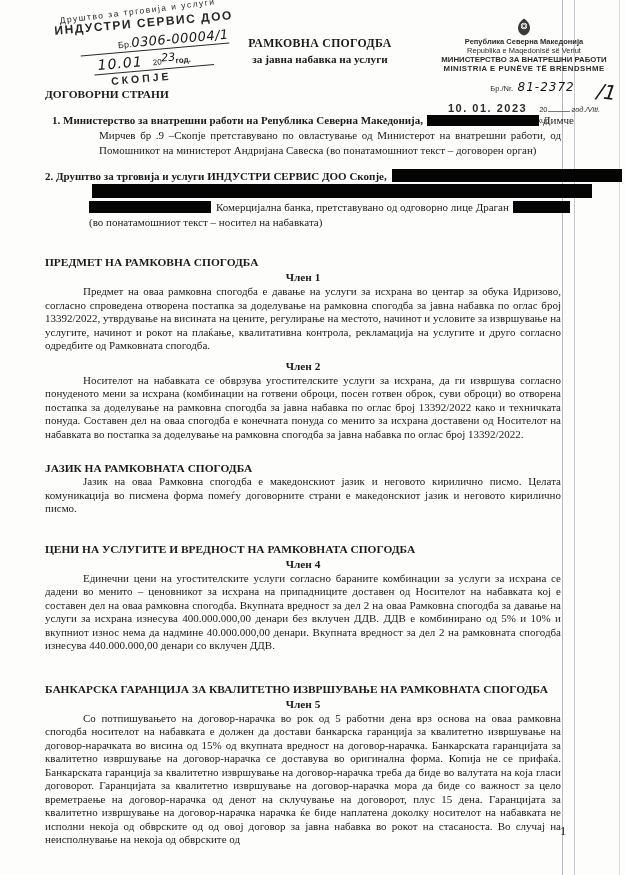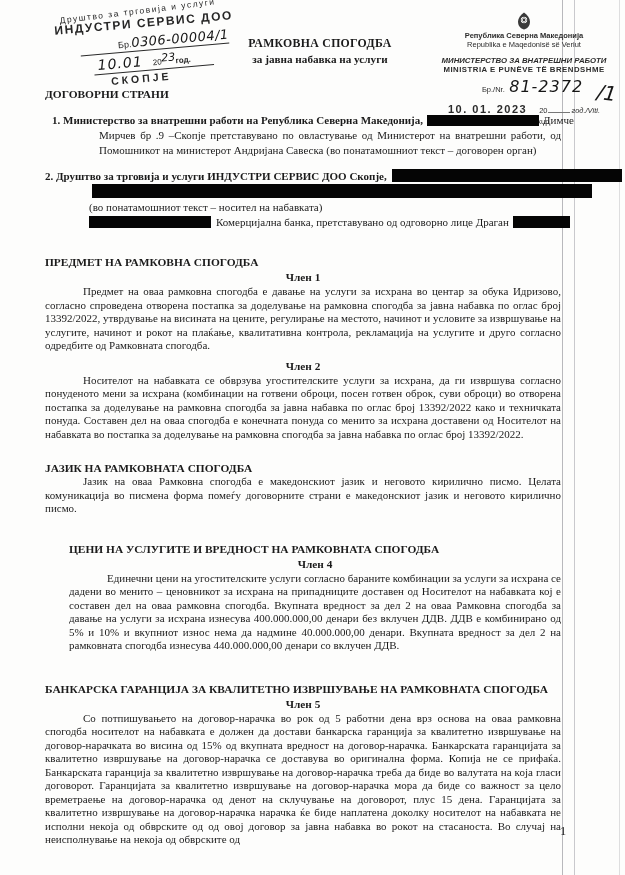--- a/index.html
+++ b/index.html
@@ -29,32 +29,32 @@
   .sl-num { font-size:13px; letter-spacing:0.5px; }
   .sl-l4 { display:block; margin-top:1px; margin-left:42px; width:120px; border-bottom:1.5px solid #2a2a2a; white-space:nowrap; padding-left:4px; }
   .sl-date { font-size:14px; letter-spacing:1px; }
   .sl-year-print { font-size:8px; margin-left:10px; }
   .sl-year { font-size:11px; position:relative; top:-3px; }
   .sl-god { font-size:8px; font-weight:bold; }
   .sl-l5 { font-size:10.5px; font-weight:bold; letter-spacing:3px; margin-top:1px; padding-left:58px; }
 
   
   .stamp-right {
-    position:absolute; left:428px; top:12px; width:192px;
+    position:absolute; left:428px; top:18px; width:192px;
     font-family:"Liberation Sans", sans-serif; color:#2c2c2c;
     text-align:center; line-height:1.15;
   }
   .sr-emblem { display:block; margin:0 auto 2px auto; }
   .sr-l1 { font-size:7.5px; font-weight:bold; white-space:nowrap; }
   .sr-l2 { font-size:7.5px; white-space:nowrap; }
-  .sr-l3 { font-size:7.8px; font-weight:bold; white-space:nowrap; margin-top:8px;font-style:italic; }
+  .sr-l3 { font-size:7.8px; font-weight:bold; white-space:nowrap; margin-top:1px; }
   .sr-l4 { font-size:7.8px; font-weight:bold; white-space:nowrap; letter-spacing:0.5px; }
   .sr-num-row { margin-top:3px; white-space:nowrap; position:relative; text-align:center; }
   .sr-br { font-size:7.5px;margin-left:17px; }
-  .sr-num { font-size:16px; letter-spacing:1px; }
+  .sr-num { font-size:12px; letter-spacing:1px; }
   .sr-slash { position:absolute; right:4px; top:4px; font-size:20px; transform:rotate(8deg); }
   .sr-date-row { margin-top:2px; white-space:nowrap; }
   .sr-date { font-size:11px; font-weight:bold; letter-spacing:1.5px; border-bottom:1px solid #555; padding:0 4px 1px 0; }
   .sr-20 { font-size:7.5px; margin-left:8px; }
   .sr-ul { display:inline-block; width:22px; border-bottom:1px solid #777; }
   .sr-god { font-size:7.5px; margin-left:2px;font-style:italic; }
   .sr-city { font-size:7.5px; margin-top:1px; }
 
   
   .doc-title { position:absolute; left:0; top:36px; width:640px; text-align:center; }
@@ -80,21 +80,21 @@
   .redact { display:inline-block; background:#050505; vertical-align:text-bottom; height:12px; }
   .redact.r1 { width:112px; height:11px; margin:0 4px; }
   .redact.r2a { width:230px; height:13px; margin-left:5px; }
   .redact.r2b { width:500px; height:14px; }
   .redact.r2c { width:122px; height:12px; margin-right:5px; }
   .redact.r2d { width:57px; height:12px; margin-left:4px; }
 
   .section { margin-top:0; }
   .sec-gap1 { margin-top:26px; }
   .sec-gap2 { margin-top:21px; }
-  .sec-gap3 { margin-top:27px;margin-left:24px; }
+  .sec-gap3 { margin-top:27px; }
   .sec-gap4 { margin-top:30px; }
   .article-title { text-align:center; font-weight:bold; font-size:11.3px; margin-top:2px; line-height:14px; }
   .article-text { text-align:justify; text-indent:38px; line-height:13.5px; font-size:11px; margin-top:1px; }
   .art-gap { margin-top:6px; }
 
   .page-number { position:absolute; left:560px; top:824px; font-size:12.5px; color:#222; }
 </style>
 </head>
 <body>
 
@@ -164,24 +164,24 @@
       <div class="line p-ind">Мирчев бр .9 –Скопје  претставувано по овластување од Министерот на внатрешни работи, од</div>
       <div class="line plain p-ind">Помошникот на министерот Андријана Савеска (во понатамошниот текст – договорен орган)</div>
     </div>
 
     <div class="party party2">
       <div class="line plain">
         <span class="num">2.</span>
         <b class="pname">Друштво за трговија и услуги ИНДУСТРИ СЕРВИС ДОО Скопје,</b><span class="redact r2a"></span>
       </div>
       <div class="line plain p-ind"><span class="redact r2b"></span></div>
-      <div class="line plain p-ind2">(во понатамошниот текст – носител на набавката)</div>
       <div class="line plain p-ind2">
         <span class="redact r2c"></span><span>Комерцијална банка, претставувано од одговорно лице Драган</span><span class="redact r2d"></span>
       </div>
+      <div class="line plain p-ind2">(во понатамошниот текст – носител на набавката)</div>
     </div>
 
     <div class="section sec-gap1">
       <div class="h-section">ПРЕДМЕТ НА РАМКОВНА СПОГОДБА</div>
       <div class="article-title">Член 1</div>
       <div class="article-text">Предмет на оваа рамковна спогодба е давање на услуги за исхрана во центар за обука Идризово, согласно спроведена отворена постапка за доделување на рамковна спогодба за јавна набавка по оглас број 13392/2022, утврдување на висината на цените, регулирање на местото, начинот и условите за извршување на услугите, начинот и рокот на плаќање, квалитативна контрола, рекламација на услугите и друго согласно одредбите од Рамковната спогодба.</div>
       <div class="article-title art-gap">Член 2</div>
       <div class="article-text">Носителот на набавката се обврзува угостителските услуги за исхрана, да ги извршува согласно понуденото мени за исхрана (комбинации на готвени оброци, посен готвен оброк, суви оброци) во отворена постапка за доделување на рамковна спогодба за јавна набавка по оглас број 13392/2022 како и техничката понуда. Составен дел на оваа спогодба е конечната понуда со менито за исхрана доставени од Носителот на набавката во постапка за доделување на рамковна спогодба за јавна набавка по оглас број 13392/2022.</div>
     </div>
 

